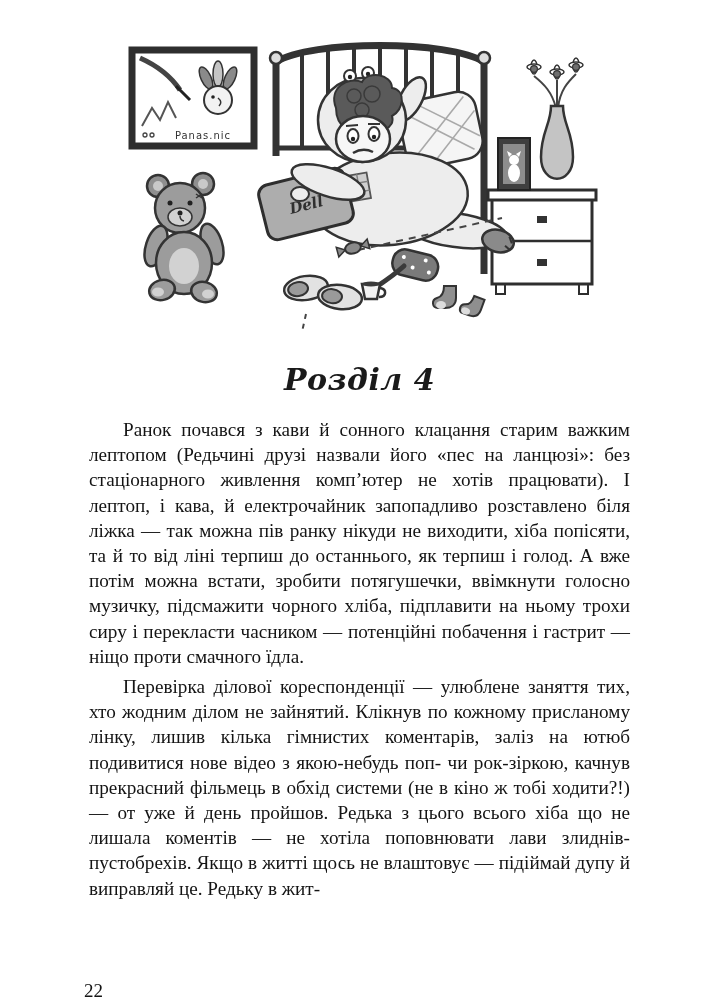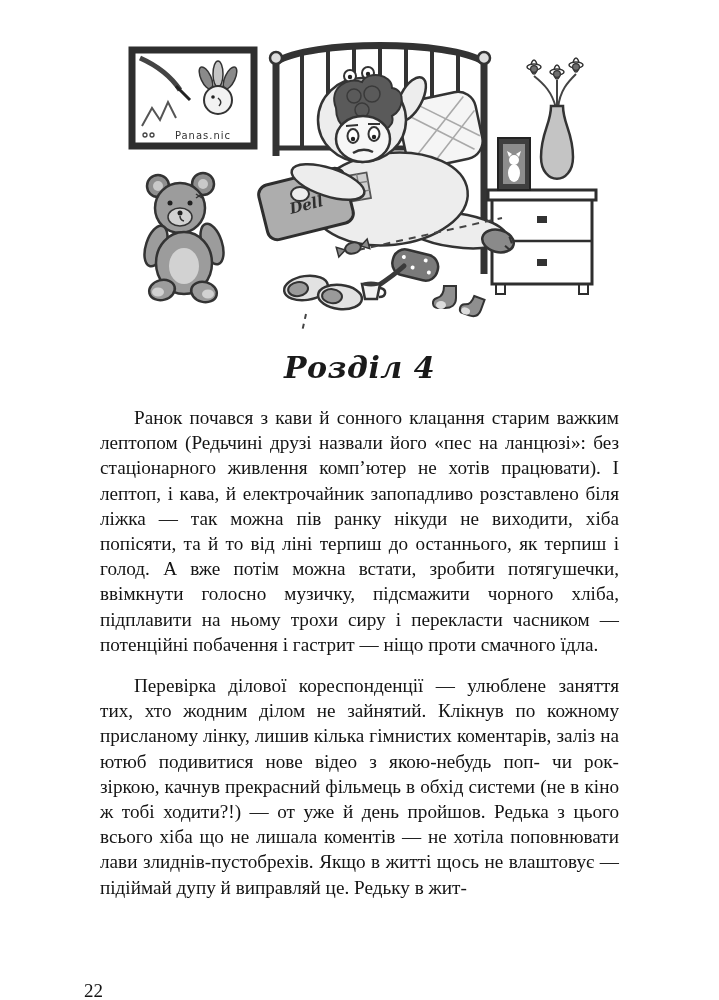--- a/index.html
+++ b/index.html
@@ -9,28 +9,28 @@
     color:#141414;
     position:relative; overflow:hidden;
   }
   .page { width:719px; height:1000px; position:relative; background:#fff; }
   .illustration-wrap { width:500px; margin:36px auto 0; }
   .chapter-title {
     text-align:center;
     font-family:"DejaVu Serif", serif;
     font-style:italic; font-weight:700;
     font-size:30px; letter-spacing:.5px;
-    margin:14px 0 20px 0; color:#1a1a1a;
+    margin:26px 0 20px 0; color:#1a1a1a;
   }
   .text-block {
     width:551px; margin:0 auto;
     font-size:19.2px; line-height:25.2px;
     text-align:justify; text-justify:inter-word;
   }
-  .text-block p { margin:16px; text-indent:34px; }
+  .text-block p { margin:5px; text-indent:34px; }
   .page-number { position:absolute; left:84px; bottom:34px; font-size:19px; }
   svg { display:block; }
 </style>
 </head>
 <body>
 
 <div class="page">
 
   <figure class="illustration-wrap" style="margin-bottom:0;">
     <svg viewBox="0 0 500 300" width="500" height="300">

